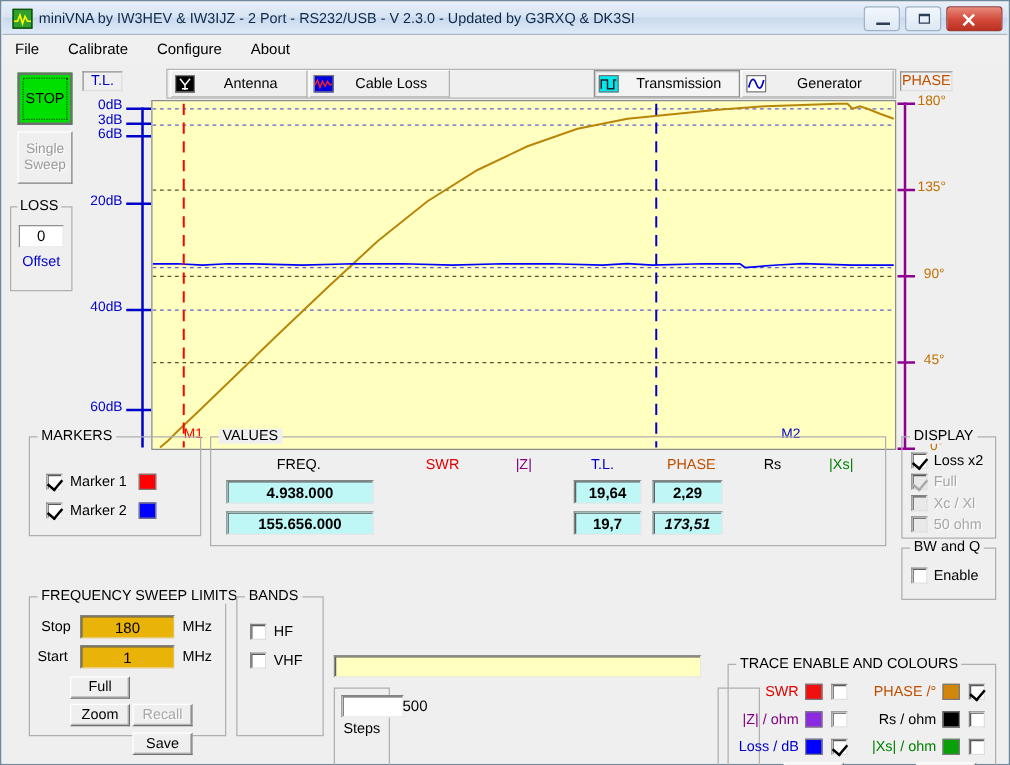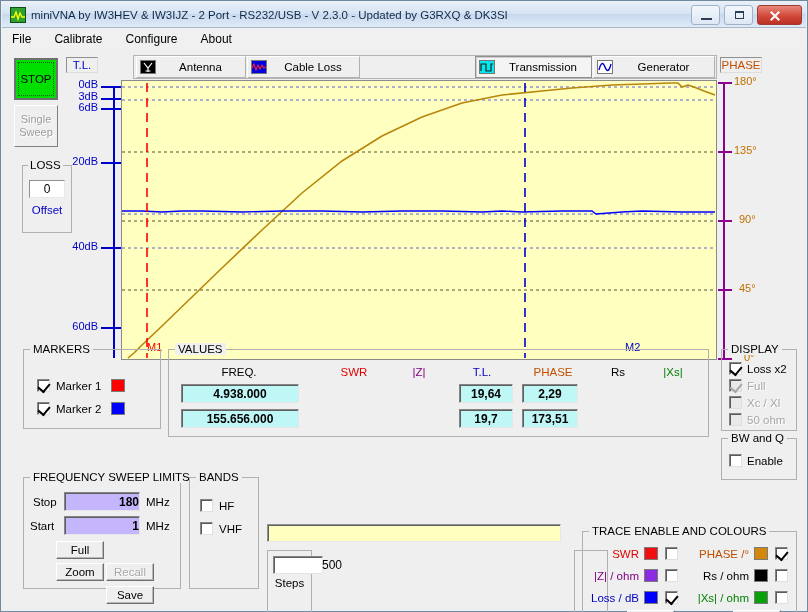--- a/index.html
+++ b/index.html
@@ -68,21 +68,21 @@
      display:flex;align-items:center;justify-content:center;
      font-size:11.5px;color:#000;}
   .stopbtn:after{content:"";position:absolute;left:2px;top:2px;right:2px;bottom:2px;
      border:1px dotted #0a5a0a;}
   .stoplbl{position:relative;z-index:2;}
   .sweepbtn{position:absolute;left:12px;top:55px;width:44px;height:42px;
      background:#efefef;border:1px solid #fff;border-right-color:#808080;
      border-bottom-color:#808080;box-sizing:border-box;
      display:flex;flex-direction:column;align-items:center;justify-content:center;
      font-size:11px;color:#9b9b9b;text-shadow:1px 1px 0 #fff;line-height:13px;}
-  .lossgrp{position:absolute;left:20px;top:115px;width:50px;height:68px;
+  .lossgrp{position:absolute;left:6px;top:115px;width:50px;height:68px;
      border:1px solid #b0b0b0;box-sizing:border-box;}
   .lossgrp .gtitle{position:absolute;left:5px;top:-7px;background:#efefef;padding:0 2px;
      font-size:11.5px;color:#000;}
   .lossbox{position:absolute;left:6px;top:14px;width:36px;height:18px;
      background:#fff;border:1px solid #909090;border-right-color:#e8e8e8;
      border-bottom-color:#e8e8e8;box-sizing:border-box;
      text-align:center;line-height:17px;font-size:12px;color:#000;}
   .lossoff{position:absolute;left:0;top:38px;width:100%;text-align:center;
      font-size:11.5px;color:#0000c8;}
 
@@ -121,24 +121,24 @@
   .cbl.dis{color:#a8a8a8;text-shadow:1px 1px 0 #fff;}
 
   
   .vfield{position:absolute;box-sizing:border-box;background:#bff7f7;
      border:1px solid #848484;border-right-color:#e6e6e6;border-bottom-color:#e6e6e6;
      box-shadow:inset 1px 1px 0 #5f5f5f;
      text-align:center;font-size:12px;color:#000;font-weight:bold;}
   .vhdr{position:absolute;font-size:11.5px;white-space:nowrap;text-align:center;}
 
   
-  .tinput{position:absolute;box-sizing:border-box;background:#c4b5fd;
+  .tinput{position:absolute;box-sizing:border-box;background:#eab308;
      border:1px solid #848484;border-right-color:#e6e6e6;border-bottom-color:#e6e6e6;
      box-shadow:inset 1px 1px 0 #5f5f5f;
-     text-align:right;font-size:12px;font-weight:bold;color:#000;}
+     text-align:center;font-size:12px;font-weight:normal;color:#000;}
   .flbl{position:absolute;font-size:11.5px;color:#000;}
 
   
   .pbtn{position:absolute;box-sizing:border-box;background:#efefef;
      border:1px solid #fff;border-right-color:#6f6f6f;border-bottom-color:#6f6f6f;
      box-shadow:inset -1px -1px 0 #b8b8b8;
      text-align:center;font-size:11.5px;color:#000;}
   .pbtn.dis{color:#a8a8a8;text-shadow:1px 1px 0 #fff;}
 
   .swatch{position:absolute;width:14px;height:13px;box-sizing:border-box;
@@ -311,21 +311,21 @@
       <span class="vhdr" style="left:348px;top:16px;width:72px;color:#c05000;">PHASE</span>
       <span class="vhdr" style="left:428px;top:16px;width:42px;color:#000;">Rs</span>
       <span class="vhdr" style="left:480px;top:16px;width:48px;color:#008000;">|Xs|</span>
 
       <div class="vfield" style="left:12px;top:34px;width:118px;height:19px;line-height:18px;">4.938.000</div>
       <div class="vfield" style="left:290px;top:34px;width:54px;height:19px;line-height:18px;">19,64</div>
       <div class="vfield" style="left:353px;top:34px;width:56px;height:19px;line-height:18px;">2,29</div>
 
       <div class="vfield" style="left:12px;top:59px;width:118px;height:19px;line-height:18px;">155.656.000</div>
       <div class="vfield" style="left:290px;top:59px;width:54px;height:19px;line-height:18px;">19,7</div>
-      <div class="vfield" style="left:353px;top:59px;width:56px;height:19px;line-height:18px;">173,51</div>
+      <div class="vfield" style="left:353px;top:59px;width:56px;height:19px;line-height:18px;font-style:italic;">173,51</div>
     </div>
 
     <div class="grp" style="left:719px;top:299px;width:76px;height:82px;">
       <span class="gt">DISPLAY</span>
       <div class="cb" style="left:7px;top:12px;">
           <span class="tick"></span>
         </div>
       <span class="cbl" style="left:25px;top:13px;">Loss x2</span>
       <div class="cb dis" style="left:7px;top:29px;">
           <span class="tick"></span>

